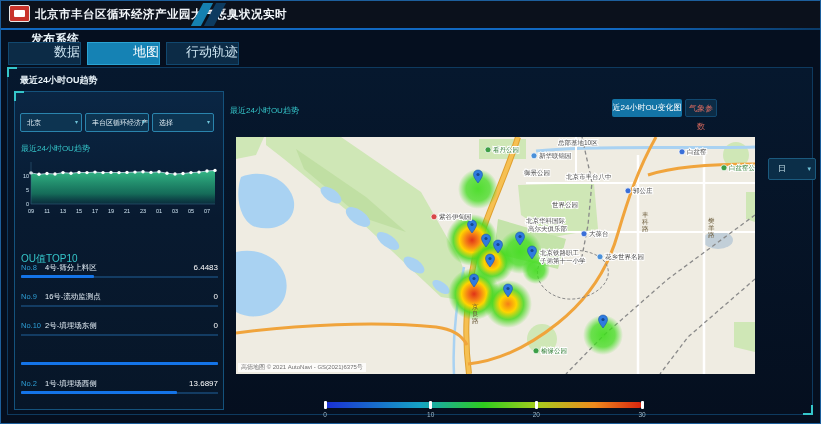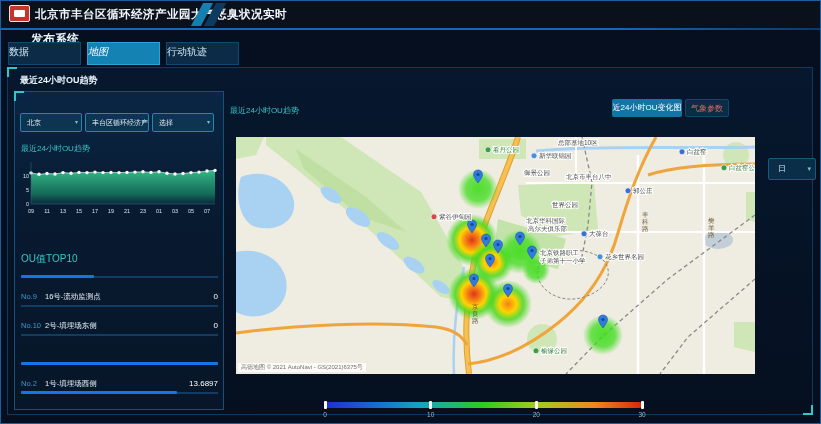--- a/index.html
+++ b/index.html
@@ -21,23 +21,23 @@
   .slash.s2 { left:209px; background:#0d3b60; }
   #main-nav { position:absolute; left:221px; top:3px; display:flex; align-items:center; height:21px; }
   .nav-item { height:21px; line-height:21px; padding:0 13px; font-size:9px; color:#7fd0cf;
               cursor:pointer; white-space:nowrap; }
   .nav-item:not(.active):not(:last-child){ border-right:1px solid #16334e; }
   .nav-item.active { background:linear-gradient(180deg,#12cf97,#089d74); color:#fff;
                      border-radius:2px; margin-right:10px; letter-spacing:3px; }
   
   #system-label { position:absolute; left:30px; top:30px; font-size:12px; font-weight:bold; color:#e8f2f8; }
   #tabs { position:absolute; left:7px; top:41px; display:flex; }
-  .tab { width:73px; height:23px; line-height:17px; text-align:left; font-size:10px;
+  .tab { width:73px; height:23px; line-height:17px; text-align:right; font-size:13px;
          color:#cfe6f2; background:#0c2b46; border:1px solid #11486f; margin-right:6px; cursor:pointer; }
-  .tab.active { background:#1582b4; border-color:#2aa4d4; color:#fff;font-style:italic; }
+  .tab.active { background:#1582b4; border-color:#2aa4d4; color:#fff; }
   
   #main-panel { position:absolute; left:6px; top:66px; width:806px; height:348px;
                 border:1px solid #0e3a5f; background:linear-gradient(180deg,#06182e,#050f1f); }
   .corner { position:absolute; width:10px; height:10px; }
   .corner.tl { left:-1px; top:-1px; border-left:2px solid #35c6ca; border-top:2px solid #35c6ca; }
   .corner.br { right:-1px; bottom:-1px; border-right:2px solid #35c6ca; border-bottom:2px solid #35c6ca; }
   #panel-title { position:absolute; left:12px; top:6px; font-size:9px; color:#eaf4fa; font-weight:bold; }
   
   #left-card { position:absolute; left:6px; top:23px; width:210px; height:319px;
                background:linear-gradient(180deg,#0a2644 0%,#081a30 40%,#071628 100%);
@@ -56,21 +56,21 @@
   .top-rank { font-size:7.5px; color:#2e9fd6; width:24px; }
   .top-name { font-size:7.5px; color:#e8f2fa; }
   .top-val { margin-left:auto; font-size:8px; color:#fff; }
   .top-track { position:absolute; left:0; top:13px; width:100%; height:2px; background:#133c63; }
   .top-fill { position:absolute; left:0; top:12px; height:3px; background:#1474e8; border-radius:1px; }
   
   #map-title { position:absolute; left:222px; top:37px; font-size:8px; color:#35c6ca; }
   .map-btn { position:absolute; top:31px; height:18px; line-height:18px; text-align:center;
              font-size:8px; border-radius:2px; cursor:pointer; }
   #btn-ou { left:604px; width:70px; background:#1374a6; color:#fff; }
-  #btn-weather { left:677px; width:44px; background:#0c2c46; border:1px solid #11486f; color:#d96a5f; }
+  #btn-weather { left:677px; width:32px; background:#0c2c46; border:1px solid #11486f; color:#d96a5f; }
   #map-wrap { position:absolute; left:228px; top:69px; width:519px; height:237px; cursor:grab; }
   #map-attrib { position:absolute; left:2px; bottom:2px; font-size:6px; color:#707070;
                 background:rgba(255,255,255,.78); padding:0 3px; line-height:9px; }
   #period-select { position:absolute; left:760px; top:90px; width:48px; height:22px;
                    background:#0b2e48; border:1px solid #1b5a7e; border-radius:2px;
                    color:#cfe8f0; font-size:8px; line-height:20px; padding:0 14px 0 9px; cursor:pointer; }
   #period-select .chev { position:absolute; right:4px; top:0; color:#6fc3d8; font-size:7px; }
   
   #scale-bar { position:absolute; left:317px; top:334px; width:317px; height:6px; border-radius:3px;
                background:linear-gradient(90deg,#1b2fd4 0%,#15a3c4 30%,#2ecc1e 50%,#a6cc1e 67%,#ee8a1d 85%,#d8240f 100%); }
@@ -165,20 +165,25 @@
             <text x="126.0" y="55" text-anchor="middle" font-size="5.5" fill="#cfe4f2">23</text>
             <text x="142.0" y="55" text-anchor="middle" font-size="5.5" fill="#cfe4f2">01</text>
             <text x="158.0" y="55" text-anchor="middle" font-size="5.5" fill="#cfe4f2">03</text>
             <text x="174.0" y="55" text-anchor="middle" font-size="5.5" fill="#cfe4f2">05</text>
             <text x="190.0" y="55" text-anchor="middle" font-size="5.5" fill="#cfe4f2">07</text>
           </g>
       </svg>
       <div id="top-title">OU值TOP10</div>
       <div id="top-list">
           <div class="top-row">
+            <div class="top-line">
+              <span class="top-rank">No.8</span>
+              <span class="top-name">4号-筛分上料区</span>
+              <span class="top-val">6.4483</span>
+            </div>
             <div class="top-track"></div>
             <div class="top-fill" style="width: 37%;"></div>
           </div>
           <div class="top-row">
             <div class="top-line">
               <span class="top-rank">No.9</span>
               <span class="top-name">16号-流动监测点</span>
               <span class="top-val">0</span>
             </div>
             <div class="top-track"></div>

